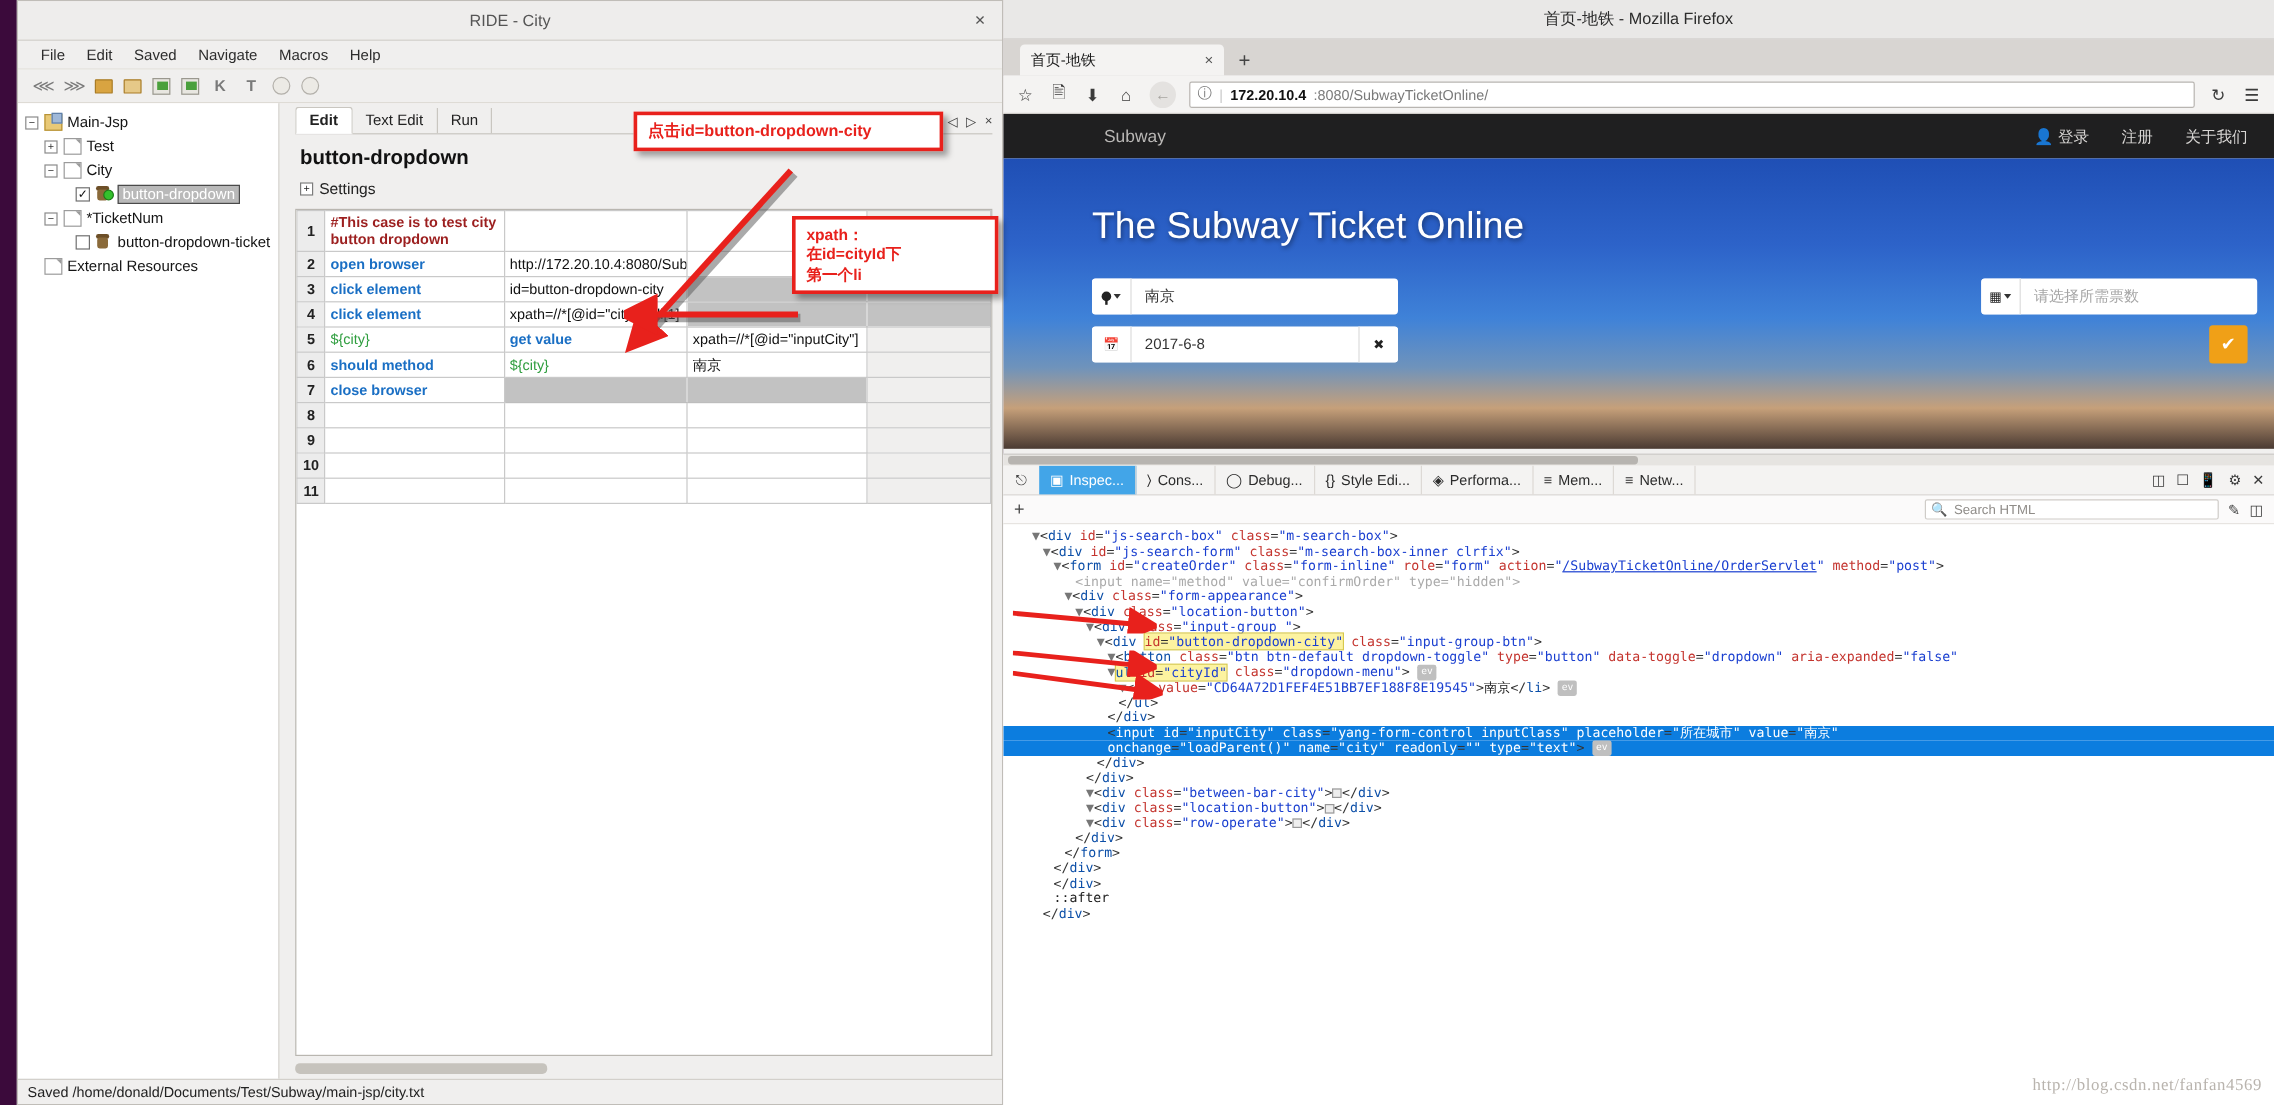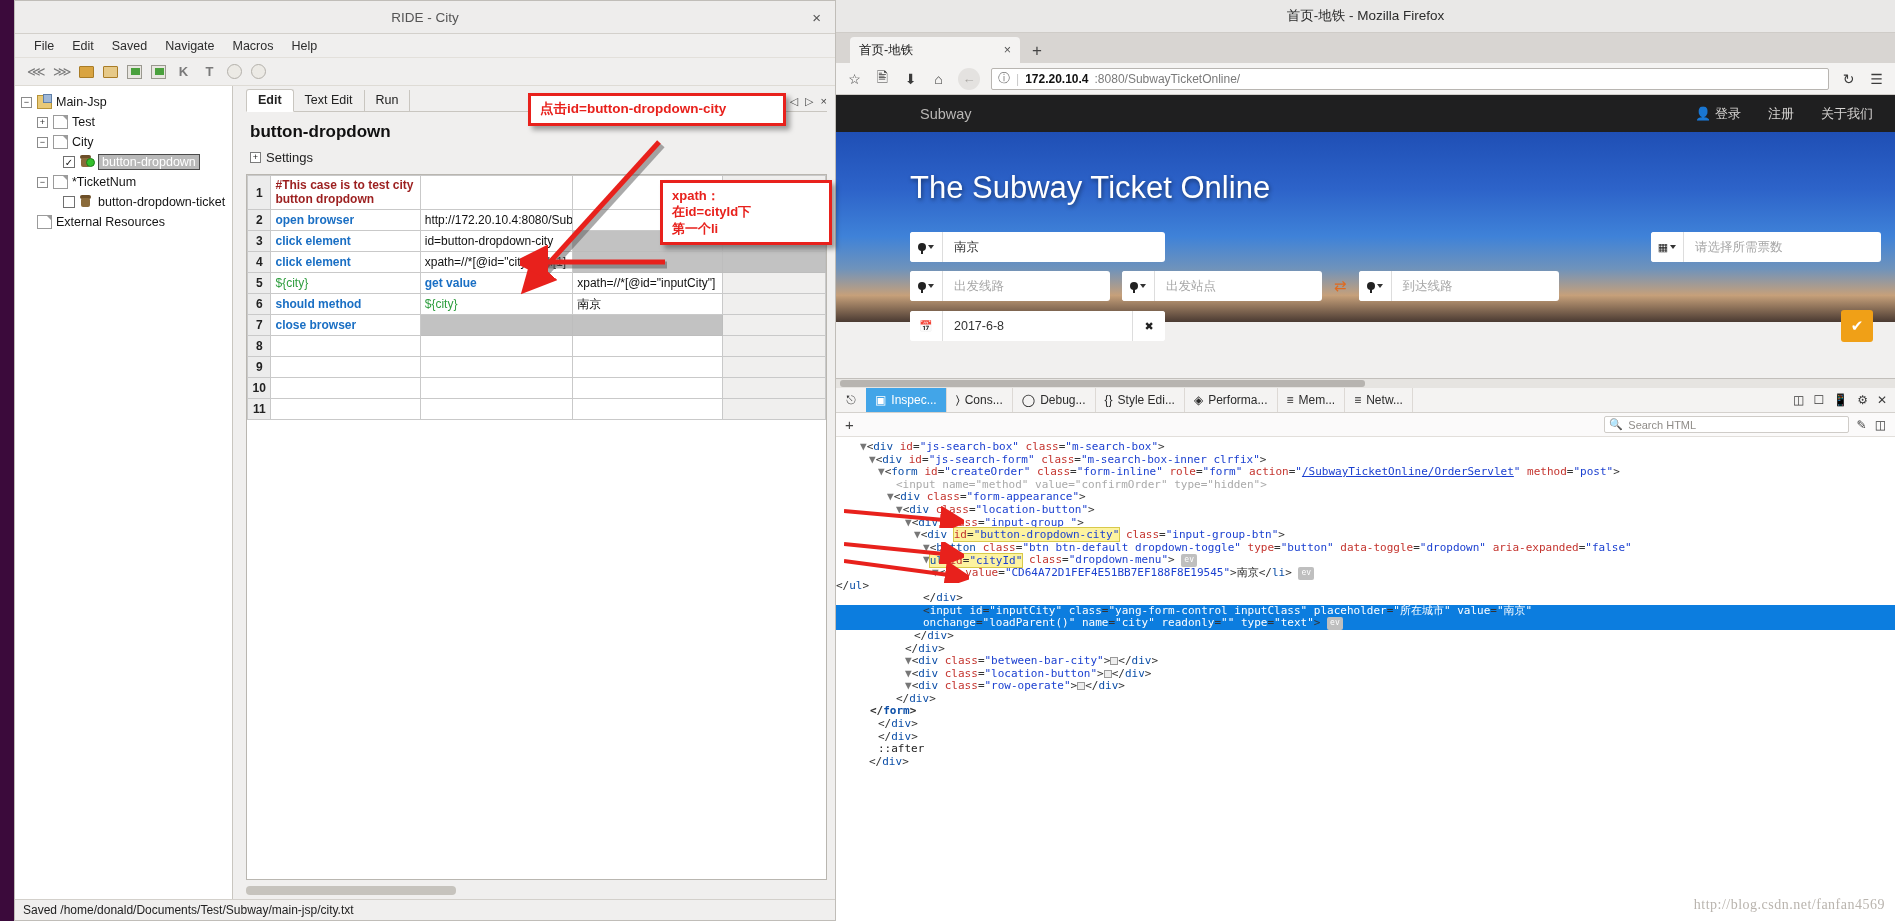--- a/index.html
+++ b/index.html
@@ -144,21 +144,21 @@
   #urlbar .sep{ color:#c9c9c9; }
   .nav-back { width:22px;height:22px;border-radius:50%;background:#e4e2e0;color:#a8a5a1;
               font-size:13px;display:flex;align-items:center;justify-content:center;}
 
   
   #ff-page { height:283px; position:relative; overflow:hidden; }
   #site-nav { height:37px; background:#1f1f20; display:flex; align-items:center;
               padding:0 22px; color:#b9b7b5; font-size:14.5px; }
   #site-brand{ margin-left:62px; }
   #site-nav .right{ margin-left:auto; display:flex; gap:27px; font-size:13px; color:#d8d6d4;justify-content:flex-end; }
-  #hero { height:190px; position:relative;
+  #hero { height:242px; position:relative;
           background:linear-gradient(180deg,#1f4fb5 0%,#2d63c9 30%,#3f82d8 55%,#6f93bb 72%,#c6a07a 86%,#4a3a32 100%); }
   #hero-title { position:absolute; left:74px; top:38px; font-size:31px; color:#fff;
                 text-shadow:1px 2px 4px rgba(0,0,0,.45); }
   #searchbox { position:absolute; left:74px; top:100px; right:0; display:flex; flex-direction:column; gap:9px; }
   .srow { display:flex; gap:12px; align-items:center; }
   .igroup { display:flex; height:30px; background:#fff; border-radius:3px; overflow:hidden; }
   .igroup .btn { width:33px; display:flex; align-items:center; justify-content:center; gap:2px;
                  background:#fff; border-right:1px solid #ddd; color:#222; font-size:11px; cursor:pointer;}
   .igroup .fld { display:flex; align-items:center; padding:0 11px; font-size:12.5px; color:#333; }
   .igroup .fld.ph { color:#a6a6a6; }
@@ -477,44 +477,20 @@
               </div>
             <div class="fld">南京</div>
           </div>
           <div style="flex:1"></div>
           <div class="igroup" style="width:230px;margin-right:14px">
             <div class="btn">▦<span class="caret"></span></div>
             <div class="fld ph">请选择所需票数</div>
           </div>
         </div>
 
-        <div class="srow">
-          <div class="igroup" style="width:200px">
-            <div class="btn">
-                <span class="pin"></span>
-                <span class="caret"></span>
-              </div>
-            <div class="fld ph">出发线路</div>
-          </div>
-          <div class="igroup" style="width:200px">
-            <div class="btn">
-                <span class="pin"></span>
-                <span class="caret"></span>
-              </div>
-            <div class="fld ph">出发站点</div>
-          </div>
-          <span class="swapicon">⇄</span>
-          <div class="igroup" style="width:200px">
-            <div class="btn">
-                <span class="pin"></span>
-                <span class="caret"></span>
-              </div>
-            <div class="fld ph">到达线路</div>
-          </div>
-        </div>
 
         <div class="srow">
           <div class="igroup" style="width:255px">
             <div class="btn">📅</div>
             <div class="fld" style="flex:1">2017-6-8</div>
             <div class="btn" style="border:none;border-left:1px solid #ddd">✖</div>
           </div>
           <div style="flex:1"></div>
           <div class="greenbtn" style="margin-right:22px">✔</div>
         </div>
@@ -581,31 +557,31 @@
         <div class="dline" style="padding-left: 33px;"><span class="tw">▼</span>&lt;<span class="tag">div</span> <span class="attr">id</span>=<span class="val">"js-search-form"</span> <span class="attr">class</span>=<span class="val">"m-search-box-inner clrfix"</span>&gt;</div>
         <div class="dline" style="padding-left: 42px;"><span class="tw">▼</span>&lt;<span class="tag">form</span> <span class="attr">id</span>=<span class="val">"createOrder"</span> <span class="attr">class</span>=<span class="val">"form-inline"</span> <span class="attr">role</span>=<span class="val">"form"</span> <span class="attr">action</span>=<span class="val">"<span class="link">/SubwayTicketOnline/OrderServlet</span>"</span> <span class="attr">method</span>=<span class="val">"post"</span>&gt;</div>
         <div class="dline" style="padding-left: 60px;"><span class="cmt">&lt;input name="method" value="confirmOrder" type="hidden"&gt;</span></div>
         <div class="dline" style="padding-left: 51px;"><span class="tw">▼</span>&lt;<span class="tag">div</span> <span class="attr">class</span>=<span class="val">"form-appearance"</span>&gt;</div>
         <div class="dline" style="padding-left: 60px;"><span class="tw">▼</span>&lt;<span class="tag">div</span> <span class="attr">class</span>=<span class="val">"location-button"</span>&gt;</div>
         <div class="dline" style="padding-left: 69px;"><span class="tw">▼</span>&lt;<span class="tag">div</span> <span class="attr">class</span>=<span class="val">"input-group "</span>&gt;</div>
         <div class="dline" style="padding-left: 78px;"><span class="tw">▼</span>&lt;<span class="tag">div</span> <span class="hl"><span class="attr">id</span>=<span class="val">"button-dropdown-city"</span></span> <span class="attr">class</span>=<span class="val">"input-group-btn"</span>&gt;</div>
         <div class="dline" style="padding-left: 87px;"><span class="tw">▼</span>&lt;<span class="tag">button</span> <span class="attr">class</span>=<span class="val">"btn btn-default dropdown-toggle"</span> <span class="attr">type</span>=<span class="val">"button"</span> <span class="attr">data-toggle</span>=<span class="val">"dropdown"</span> <span class="attr">aria-expanded</span>=<span class="val">"false"</span></div>
         <div class="dline" style="padding-left: 87px;"><span class="tw">▼</span><span class="hl"><span class="tag">ul</span> <span class="attr">id</span>=<span class="val">"cityId"</span></span> <span class="attr">class</span>=<span class="val">"dropdown-menu"</span>&gt; <span class="evb">ev</span></div>
         <div class="dline" style="padding-left: 96px;"><span class="tw">▼</span>&lt;<span class="tag">li</span> <span class="attr">value</span>=<span class="val">"CD64A72D1FEF4E51BB7EF188F8E19545"</span>&gt;<span class="txt">南京</span>&lt;/<span class="tag">li</span>&gt; <span class="evb">ev</span></div>
-        <div class="dline" style="">&lt;/<span class="tag">ul</span>&gt;</div>
+        <div class="dline" style="padding-left: 96px;">&lt;/<span class="tag">ul</span>&gt;</div>
         <div class="dline" style="padding-left: 87px;">&lt;/<span class="tag">div</span>&gt;</div>
         <div class="dline sel" style="padding-left: 87px;">&lt;<span class="tag">input</span> <span class="attr">id</span>=<span class="val">"inputCity"</span> <span class="attr">class</span>=<span class="val">"yang-form-control inputClass"</span> <span class="attr">placeholder</span>=<span class="val">"所在城市"</span> <span class="attr">value</span>=<span class="val">"南京"</span></div>
         <div class="dline sel" style="padding-left: 87px;"><span class="attr">onchange</span>=<span class="val">"loadParent()"</span> <span class="attr">name</span>=<span class="val">"city"</span> <span class="attr">readonly</span>=<span class="val">""</span> <span class="attr">type</span>=<span class="val">"text"</span>&gt; <span class="evb">ev</span></div>
         <div class="dline" style="padding-left: 78px;">&lt;/<span class="tag">div</span>&gt;</div>
         <div class="dline" style="padding-left: 69px;">&lt;/<span class="tag">div</span>&gt;</div>
         <div class="dline" style="padding-left: 69px;"><span class="tw">▼</span>&lt;<span class="tag">div</span> <span class="attr">class</span>=<span class="val">"between-bar-city"</span>&gt;<span class="boxg"></span>&lt;/<span class="tag">div</span>&gt;</div>
         <div class="dline" style="padding-left: 69px;"><span class="tw">▼</span>&lt;<span class="tag">div</span> <span class="attr">class</span>=<span class="val">"location-button"</span>&gt;<span class="boxg"></span>&lt;/<span class="tag">div</span>&gt;</div>
         <div class="dline" style="padding-left: 69px;"><span class="tw">▼</span>&lt;<span class="tag">div</span> <span class="attr">class</span>=<span class="val">"row-operate"</span>&gt;<span class="boxg"></span>&lt;/<span class="tag">div</span>&gt;</div>
         <div class="dline" style="padding-left: 60px;">&lt;/<span class="tag">div</span>&gt;</div>
-        <div class="dline" style="padding-left: 34px; font-weight: bold;">&lt;/<span class="tag">form</span>&gt;</div>
+        <div class="dline" style="padding-left: 51px;">&lt;/<span class="tag">form</span>&gt;</div>
         <div class="dline" style="padding-left: 42px;">&lt;/<span class="tag">div</span>&gt;</div>
         <div class="dline" style="padding-left: 42px;">&lt;/<span class="tag">div</span>&gt;</div>
         <div class="dline" style="padding-left: 42px;"><span class="txt">::after</span></div>
         <div class="dline" style="padding-left: 33px;">&lt;/<span class="tag">div</span>&gt;</div>
       </div>
 
     <svg class="red-arrow" style="left:8px;top:127px;width:120px;height:22px">
       <defs>
           <marker id="ah3" markerWidth="7" markerHeight="7" refX="1" refY="3.5" orient="auto">
         <polygon points="0 0, 7 3.5, 0 7" fill="#e8211c"></polygon>

